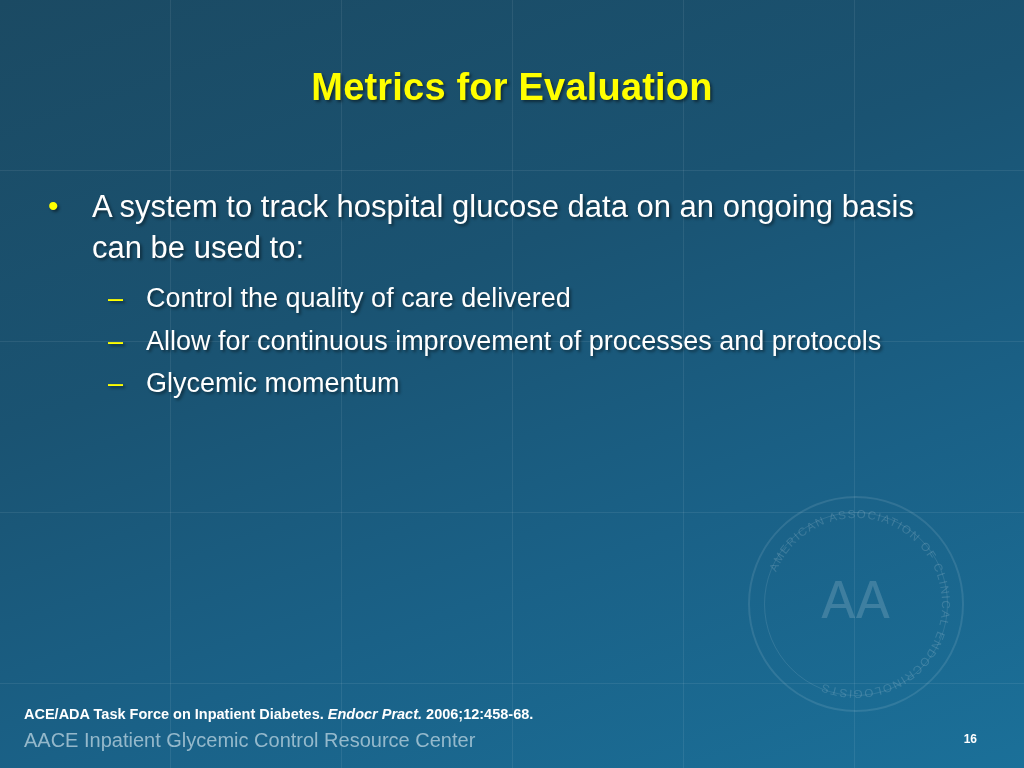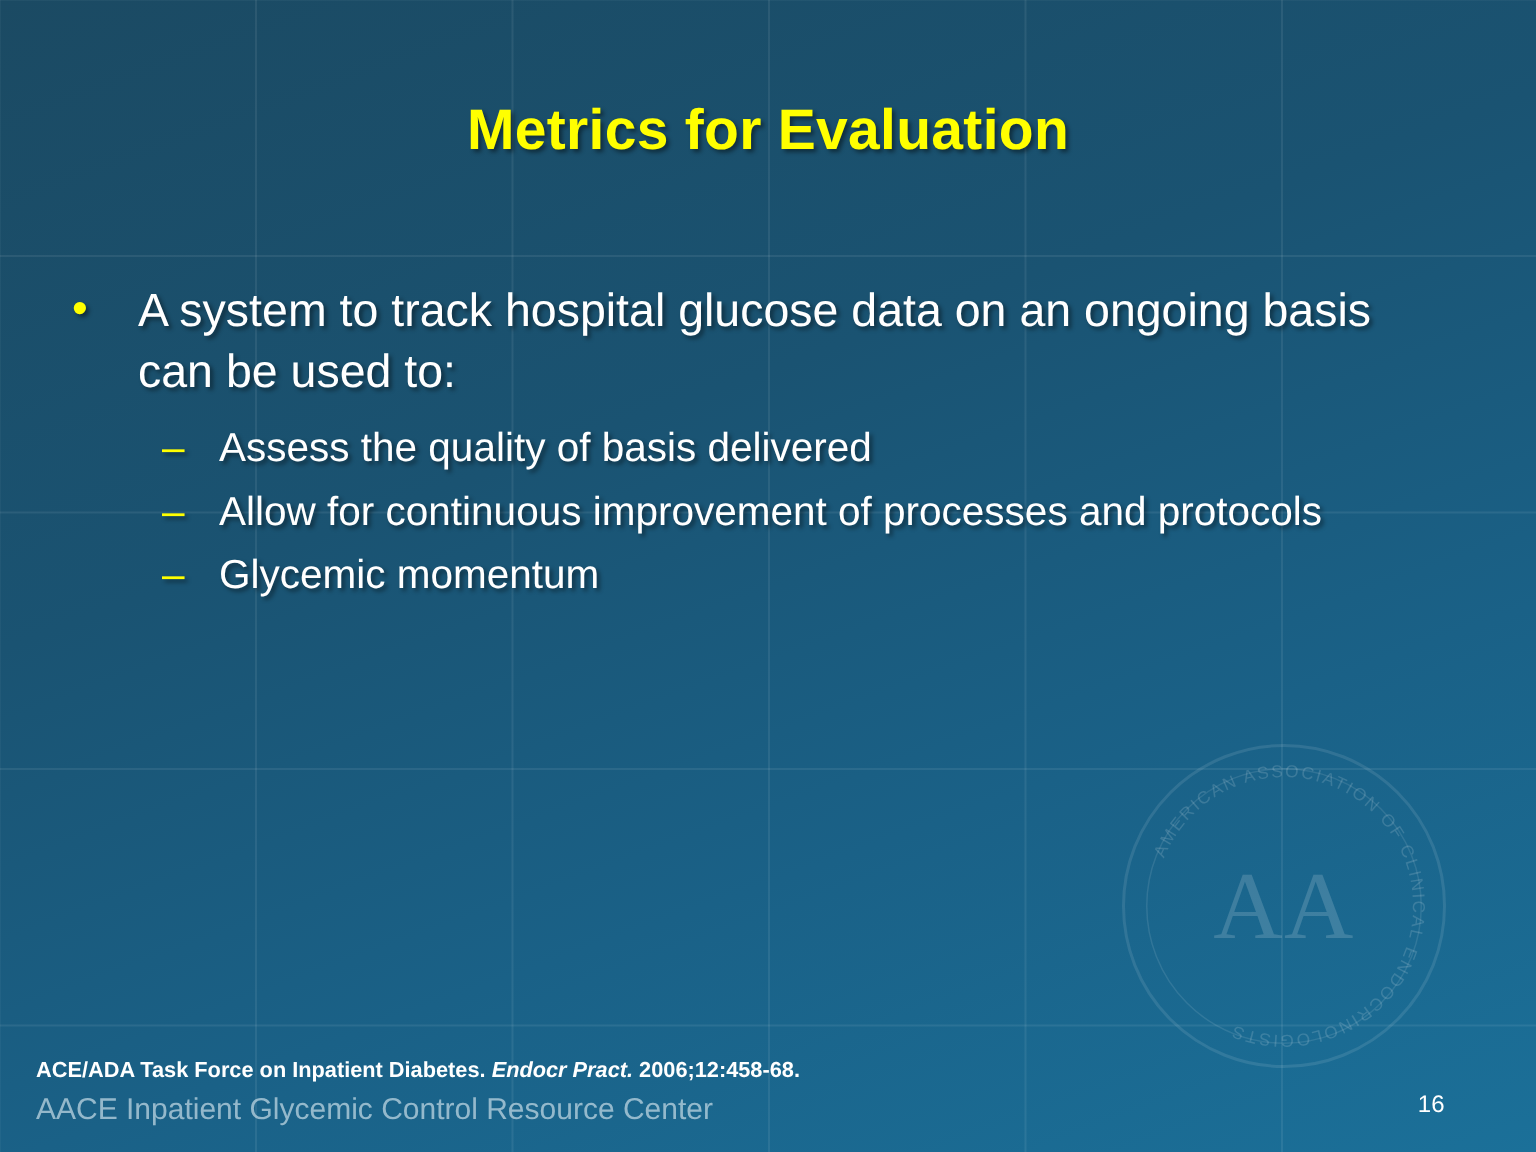--- a/index.html
+++ b/index.html
@@ -114,22 +114,22 @@
     pointer-events: none;
   }
   .seal::before {
     content: "";
     position: absolute;
     inset: 14px;
     border-radius: 50%;
     border: 1px solid rgba(255,255,255,0.10);
   }
   .seal-letters {
-    font-family: Liberation Serif, serif;
-    font-size: 64px;
+    font-family: Liberation Mono, monospace;
+    font-size: 56px;
     line-height: 0.92;
     text-align: right;
     color: rgba(255,255,255,0.16);
     letter-spacing: 1px;
   }
   .seal-ring-text {
     position: absolute;
     inset: 0;
   }
   .seal-ring-text svg {
@@ -163,45 +163,46 @@
   .footer-center {
     position: absolute;
     left: 24px;
     bottom: 16px;
     color: rgba(190, 214, 226, 0.75);
     font-size: 20px;
   }
 
   .page-num {
     position: absolute;
-    right: 61px;
+    right: 47px;
     bottom: 22px;
     color: #ffffff;
-    font-size: 16px;
+    font-size: 12px;
+    font-weight: bold;
   }
 </style>
 </head>
 <body>
 
 <div class="slide">
   <div class="grid"></div>
 
   <div class="title">Metrics for Evaluation</div>
 
   <div class="body-block">
 
     <div class="lvl1">
       <span class="bullet">•</span>
       <span class="text">A system to track hospital glucose data on an ongoing basis can be used to:</span>
     </div>
 
     <div class="sub-list">
       <div class="lvl2">
         <span class="dash">–</span>
-        <span class="text">Assess the quality of basis delivered</span>
+        <span class="text">Control the quality of care delivered</span>
       </div>
       <div class="lvl2">
         <span class="dash">–</span>
         <span class="text">Allow for continuous improvement of processes and protocols</span>
       </div>
       <div class="lvl2">
         <span class="dash">–</span>
         <span class="text">Glycemic momentum</span>
       </div>
     </div>

